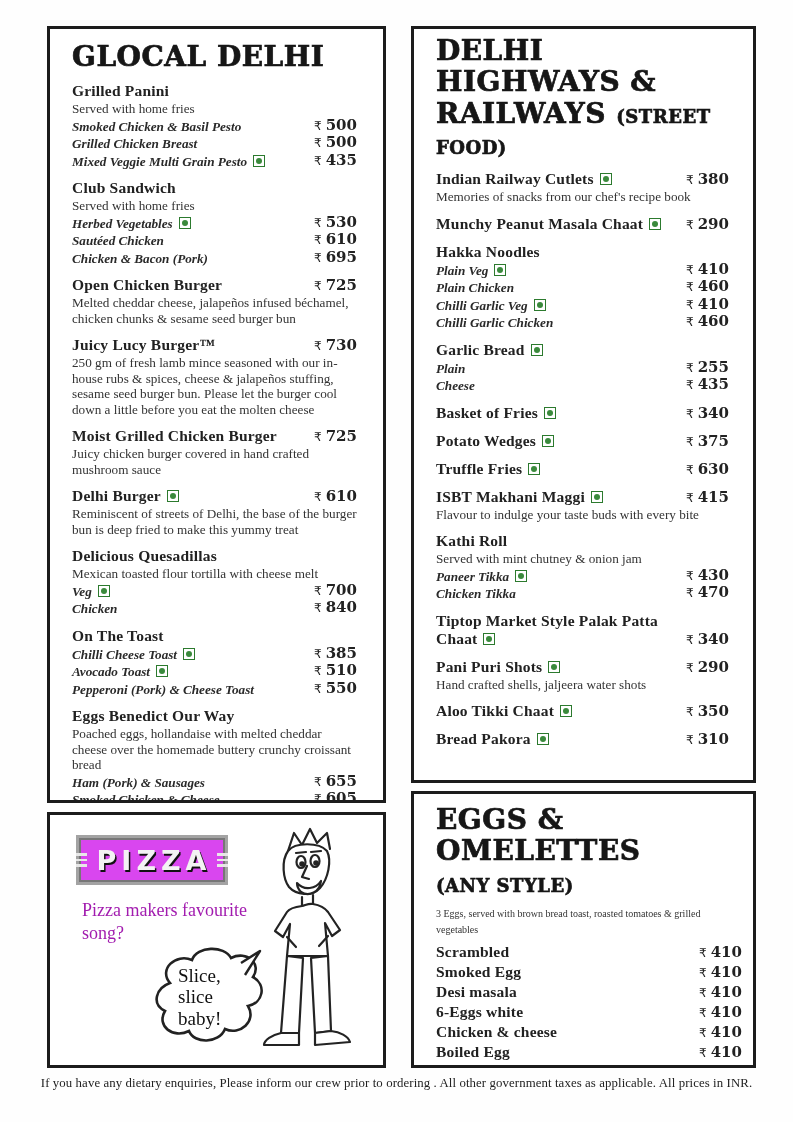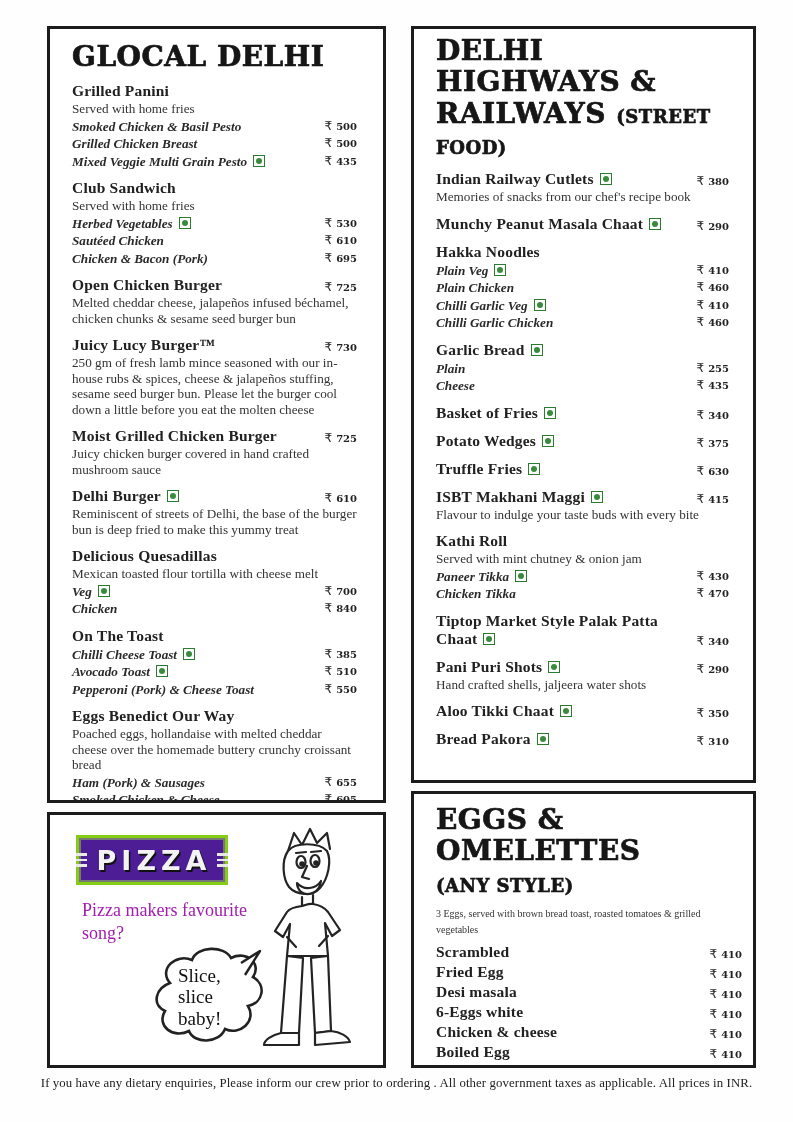--- a/index.html
+++ b/index.html
@@ -29,37 +29,37 @@
   .gname-wrap{max-width:232px;}
   .gname{
     font-family:"Liberation Serif", serif;font-weight:bold;font-size:15.5px;
     line-height:18px;letter-spacing:.2px;color:#212121;
   }
   .desc{font-size:13.2px;line-height:15.5px;color:#333;margin-top:1px;}
   .variant-row{display:flex;justify-content:space-between;align-items:flex-end;gap:12px;line-height:15.5px;margin-top:1px;}
   .vlabel{font-style:italic;font-weight:bold;font-size:13.2px;color:#2a2a2a;}
   .price{display:inline-flex;gap:4px;align-items:baseline;white-space:nowrap;}
   .price .cur{font-family:"DejaVu Sans", sans-serif;font-size:12px;color:#222;}
-  .price .num{font-family:"DejaVu Serif", serif;font-weight:bold;font-size:10px;color:#222;}
+  .price .num{font-family:"DejaVu Serif", serif;font-weight:bold;font-size:15px;color:#222;}
 
   .veg{
     display:inline-block;width:12px;height:12px;border:1.6px solid #2c7a2e;background:#fff;
     margin-left:6px;position:relative;vertical-align:-1px;box-sizing:border-box;
   }
   .veg::after{
     content:"";position:absolute;left:50%;top:50%;width:6px;height:6px;border-radius:50%;
     background:#3a8a3c;transform:translate(-50%,-50%);
   }
 
   .eggs-intro{font-size:10px;line-height:15.5px;color:#333;margin:8px 0 6px 0;}
 
   
   #pizza-sign{
-    position:absolute;left:26px;top:20px;width:152px;height:50px;background:#4c1d95;
-    border:3px solid #84cc16;box-sizing:border-box;display:flex;align-items:center;
+    position:absolute;left:26px;top:20px;width:152px;height:50px;background:#d946ef;
+    border:3px solid #a3a3a3;box-sizing:border-box;display:flex;align-items:center;
     justify-content:center;gap:6px;box-shadow:inset 0 0 0 2px #777;
   }
   .stripes{display:flex;flex-direction:column;gap:3px;}
   .stripes i{display:block;width:11px;height:2.5px;background:#e8e8e8;}
   #pizza-sign .letters{
     font-family:"DejaVu Sans", sans-serif;font-weight:bold;font-size:27px;letter-spacing:5px;
     color:#f3f3f3;text-shadow:1.5px 1.5px 0 #111;line-height:1;padding-left:4px;
   }
   #pizza-caption{position:absolute;left:32px;top:84px;width:190px;font-size:18px;line-height:1.25;color:#a21caf;}
   #bubble{position:absolute;left:98px;top:126px;width:120px;height:112px;}
@@ -425,21 +425,21 @@
         <div class="name-row">
           <span class="gname-wrap"><span class="gname">Scrambled</span></span>
           <span class="price">
             <span class="cur">₹</span>
             <span class="num">410</span>
           </span>
         </div>
       </div>
       <div class="group compact">
         <div class="name-row">
-          <span class="gname-wrap"><span class="gname">Fried Egg</span></span>
+          <span class="gname-wrap"><span class="gname">Smoked Egg</span></span>
           <span class="price">
             <span class="cur">₹</span>
             <span class="num">410</span>
           </span>
         </div>
       </div>
       <div class="group compact">
         <div class="name-row">
           <span class="gname-wrap"><span class="gname">Desi masala</span></span>
           <span class="price">

